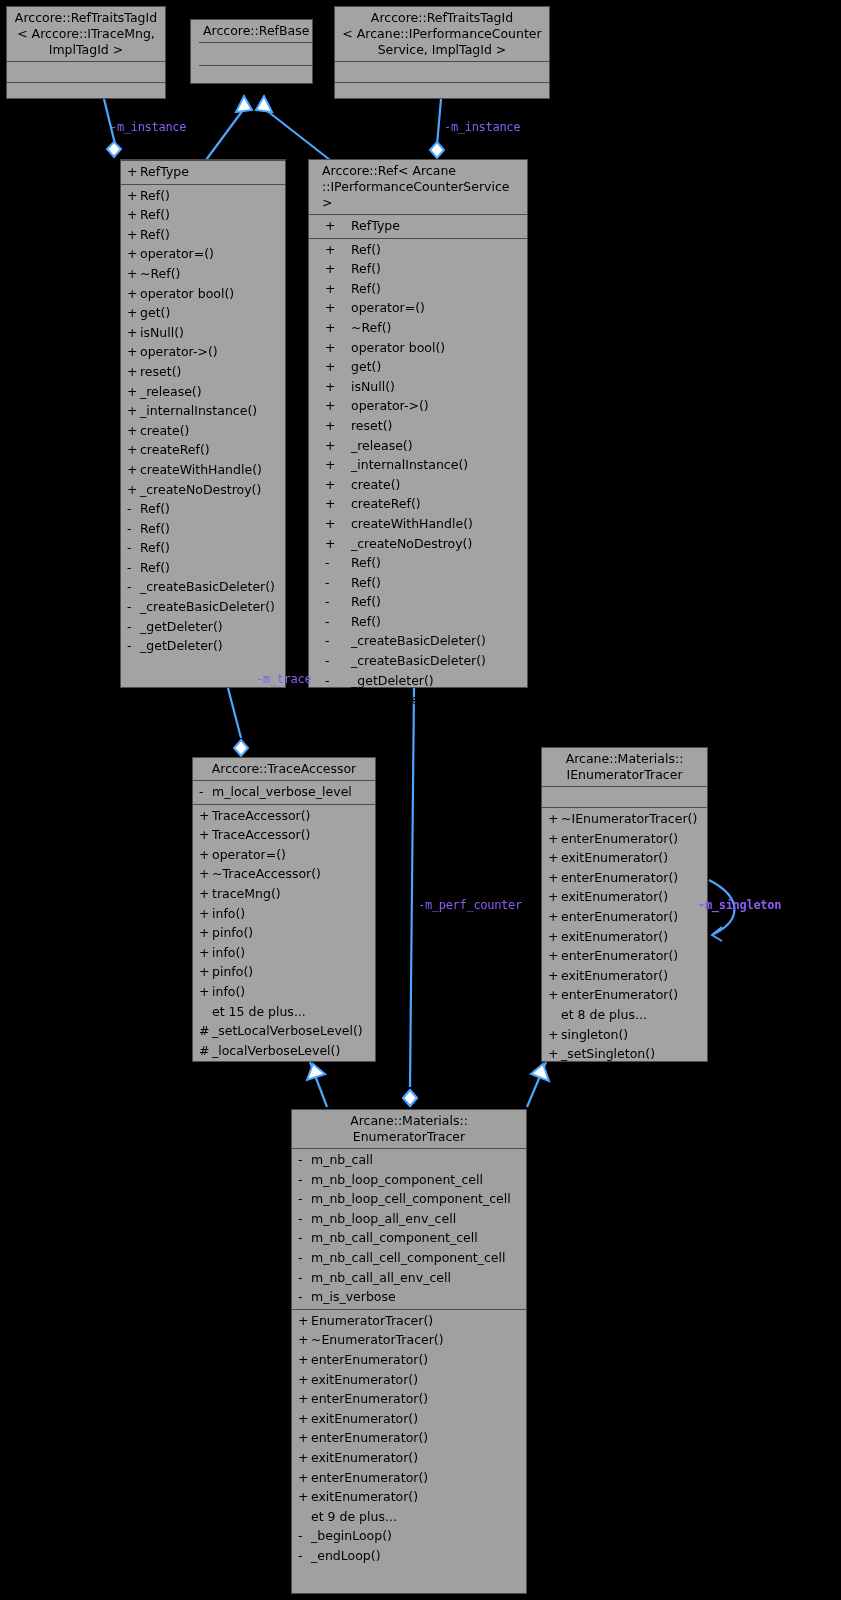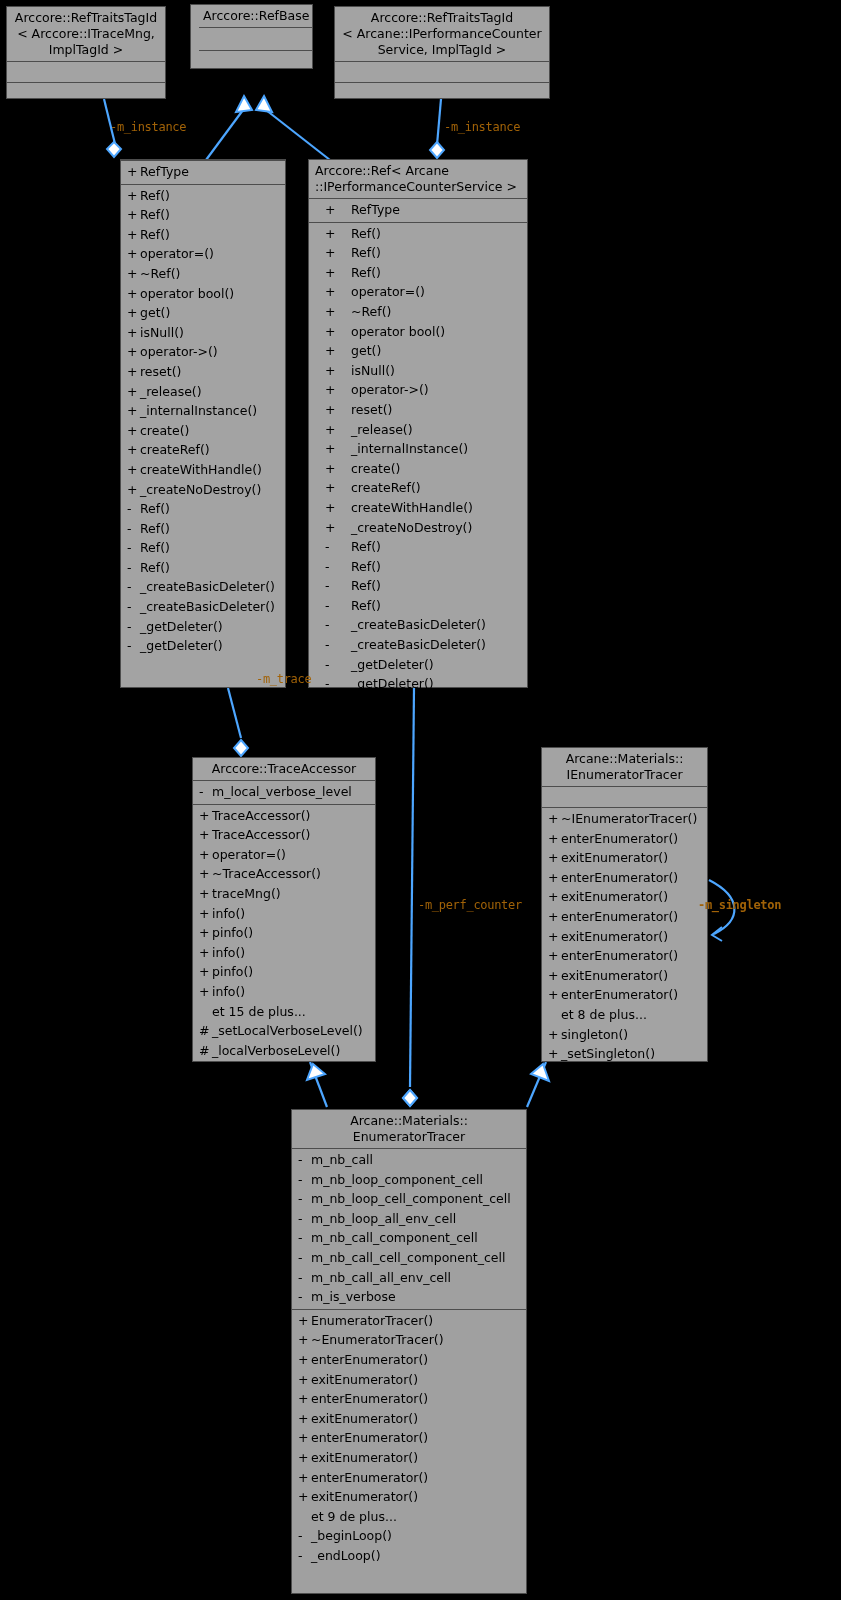--- a/index.html
+++ b/index.html
@@ -24,21 +24,21 @@
   }
   .row .vis{display:inline-block;width:13px;text-align:left;}
   .row.noop .vis{visibility:hidden;}
   .empty-comp{height:17px;}
 
   
   .row.wide .vis{width:26px;text-align:left;padding-left:10px;}
   .row.wide{padding-left:6px;}
 
   .edge-label{
-    position:absolute;color:#a16207;font-size:12px;line-height:14px;
+    position:absolute;color:#8b5cf6;font-size:12px;line-height:14px;
     font-family:"DejaVu Sans Mono","Liberation Mono",monospace;
     white-space:nowrap;letter-spacing:-0.3px;
   }
 </style>
 </head>
 <body>
 
 <div id="stage">
 
   <svg class="edges" viewBox="0 0 841 1600" xmlns="http://www.w3.org/2000/svg">
@@ -92,21 +92,21 @@
       <div>Arccore::RefTraitsTagId</div>
       <div>&lt; Arccore::ITraceMng,</div>
       <div>ImplTagId &gt;</div>
     </div>
     <div class="sep2"></div>
     <div class="compartment empty-comp"></div>
     <div class="sep2"></div>
     <div class="compartment empty-comp"></div>
   </div>
 
-  <div class="node" style="left:190px;top:4px;width:123px;height:65px;padding-left:8px;">
+  <div class="node" style="left:190px;top:19px;width:123px;height:65px;padding-left:8px;">
     <div class="title">
       <div>Arccore::RefBase</div>
     </div>
     <div class="sep2"></div>
     <div class="compartment" style="height:19px"></div>
     <div class="sep2"></div>
     <div class="compartment" style="height:21px"></div>
   </div>
 
   <div class="node" style="left:334px;top:6px;width:216px;height:93px;">
@@ -149,21 +149,21 @@
         <div class="row"><span class="vis">-</span><span>Ref()</span></div>
         <div class="row"><span class="vis">-</span><span>Ref()</span></div>
         <div class="row"><span class="vis">-</span><span>_createBasicDeleter()</span></div>
         <div class="row"><span class="vis">-</span><span>_createBasicDeleter()</span></div>
         <div class="row"><span class="vis">-</span><span>_getDeleter()</span></div>
         <div class="row"><span class="vis">-</span><span>_getDeleter()</span></div>
       </div>
   </div>
 
   <div class="node" style="left:308px;top:159px;width:220px;height:529px;">
-    <div class="title" style="text-align:left;padding-left:6px;">
+    <div class="title" style="text-align:left;padding-left:6px;margin-left:7px;">
       <div>Arccore::Ref&lt; Arcane</div>
       <div>::IPerformanceCounterService &gt;</div>
     </div>
     <div class="sep2"></div>
     <div class="compartment">
         <div class="row wide"><span class="vis">+</span><span>RefType</span></div>
       </div>
     <div class="sep2"></div>
     <div class="compartment">
         <div class="row wide"><span class="vis">+</span><span>Ref()</span></div>

